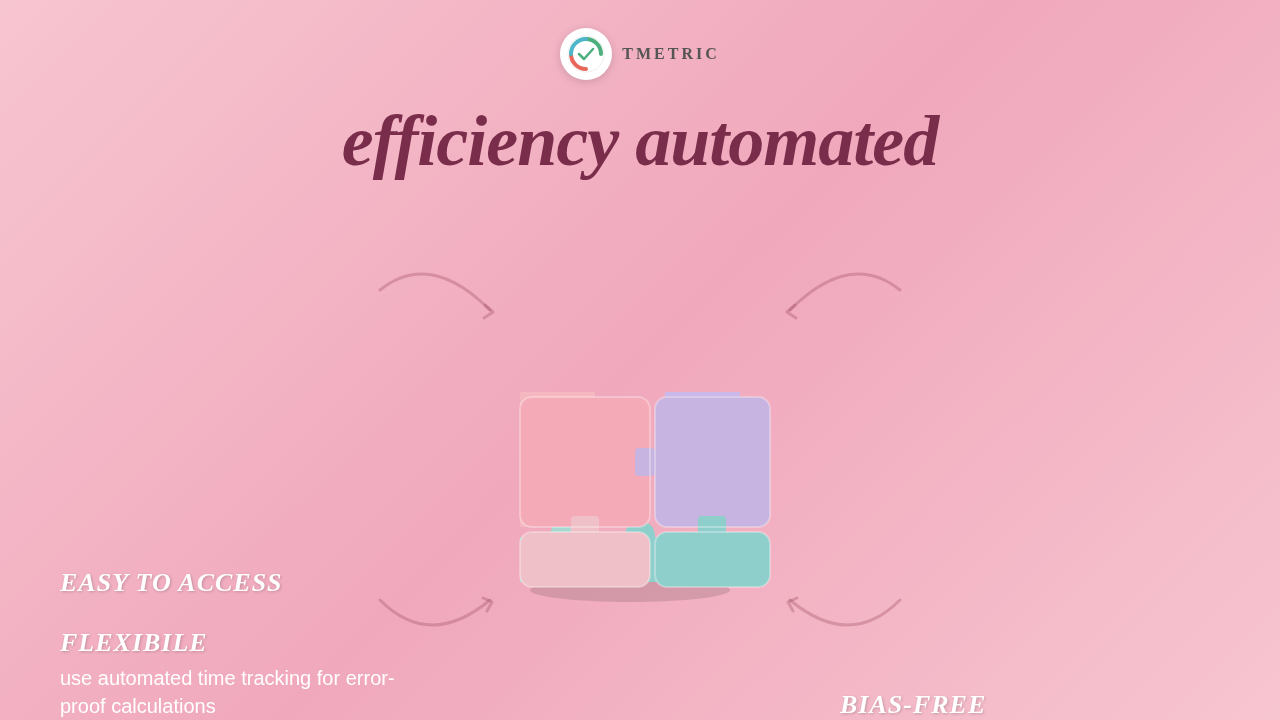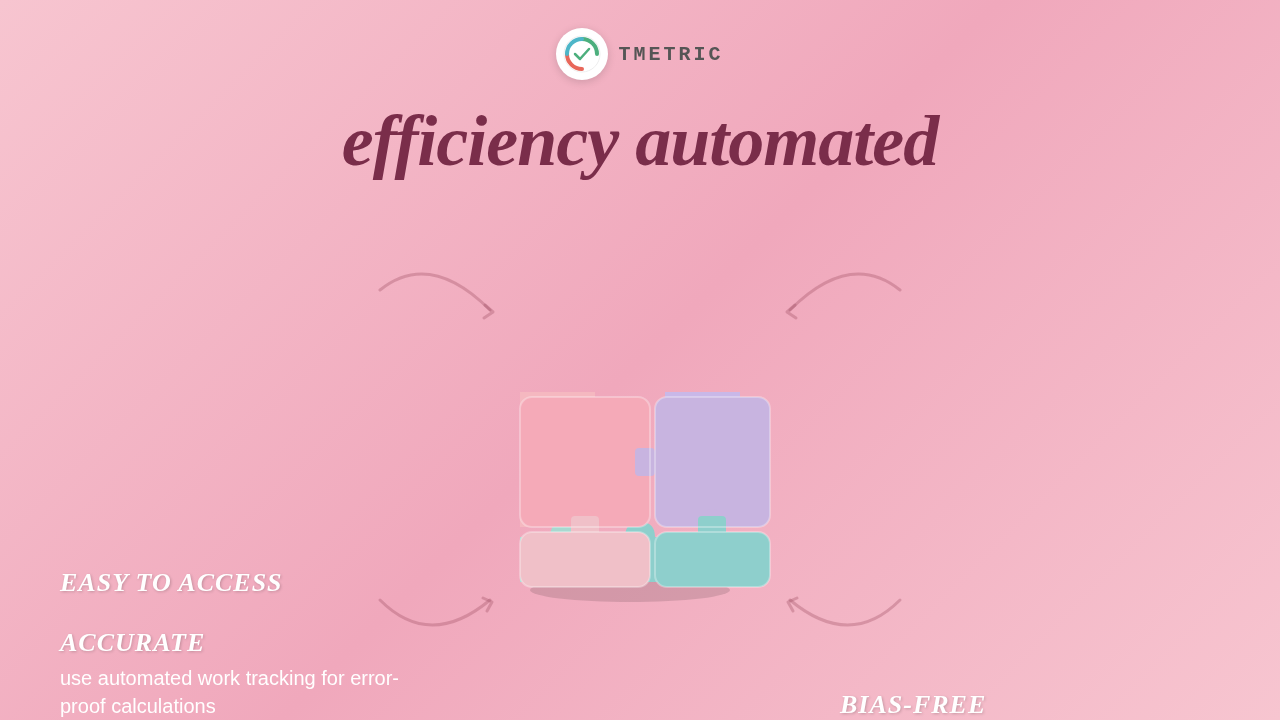--- a/index.html
+++ b/index.html
@@ -43,22 +43,22 @@
       box-shadow: 0 2px 8px rgba(0,0,0,0.15);
       overflow: hidden;
     }
 
     .logo-svg {
       width: 38px;
       height: 38px;
     }
 
     .brand-name {
-      font-family: Liberation Mono, monospace;
-      font-size: 20px;
+      font-family: Liberation Serif, serif;
+      font-size: 16px;
       font-weight: 700;
       letter-spacing: 3px;
       color: #555;
     }
 
     
     .main-title {
       font-size: 72px;
       font-weight: 900;
       color: #7a2d4a;
@@ -185,22 +185,22 @@
 
   <h1 class="main-title">efficiency automated</h1>
 
   <div class="content-area">
 
     <div class="left-panel">
       <div class="feature-block">
         <div class="feature-title">EASY TO ACCESS</div>
       </div>
       <div class="feature-block">
-        <div class="feature-title">ACCURATE</div>
-        <div class="feature-desc">use automated work tracking for error-proof calculations</div>
+        <div class="feature-title">FLEXIBILE</div>
+        <div class="feature-desc">use automated time tracking for error-proof calculations</div>
       </div>
     </div>
 
     <div class="center-image">
       <svg viewBox="0 0 300 290" xmlns="http://www.w3.org/2000/svg" width="300" height="290">
 
         <ellipse cx="150" cy="278" rx="100" ry="12" fill="rgba(0,0,0,0.12)"></ellipse>
 
         <path d="
           M 40 80

